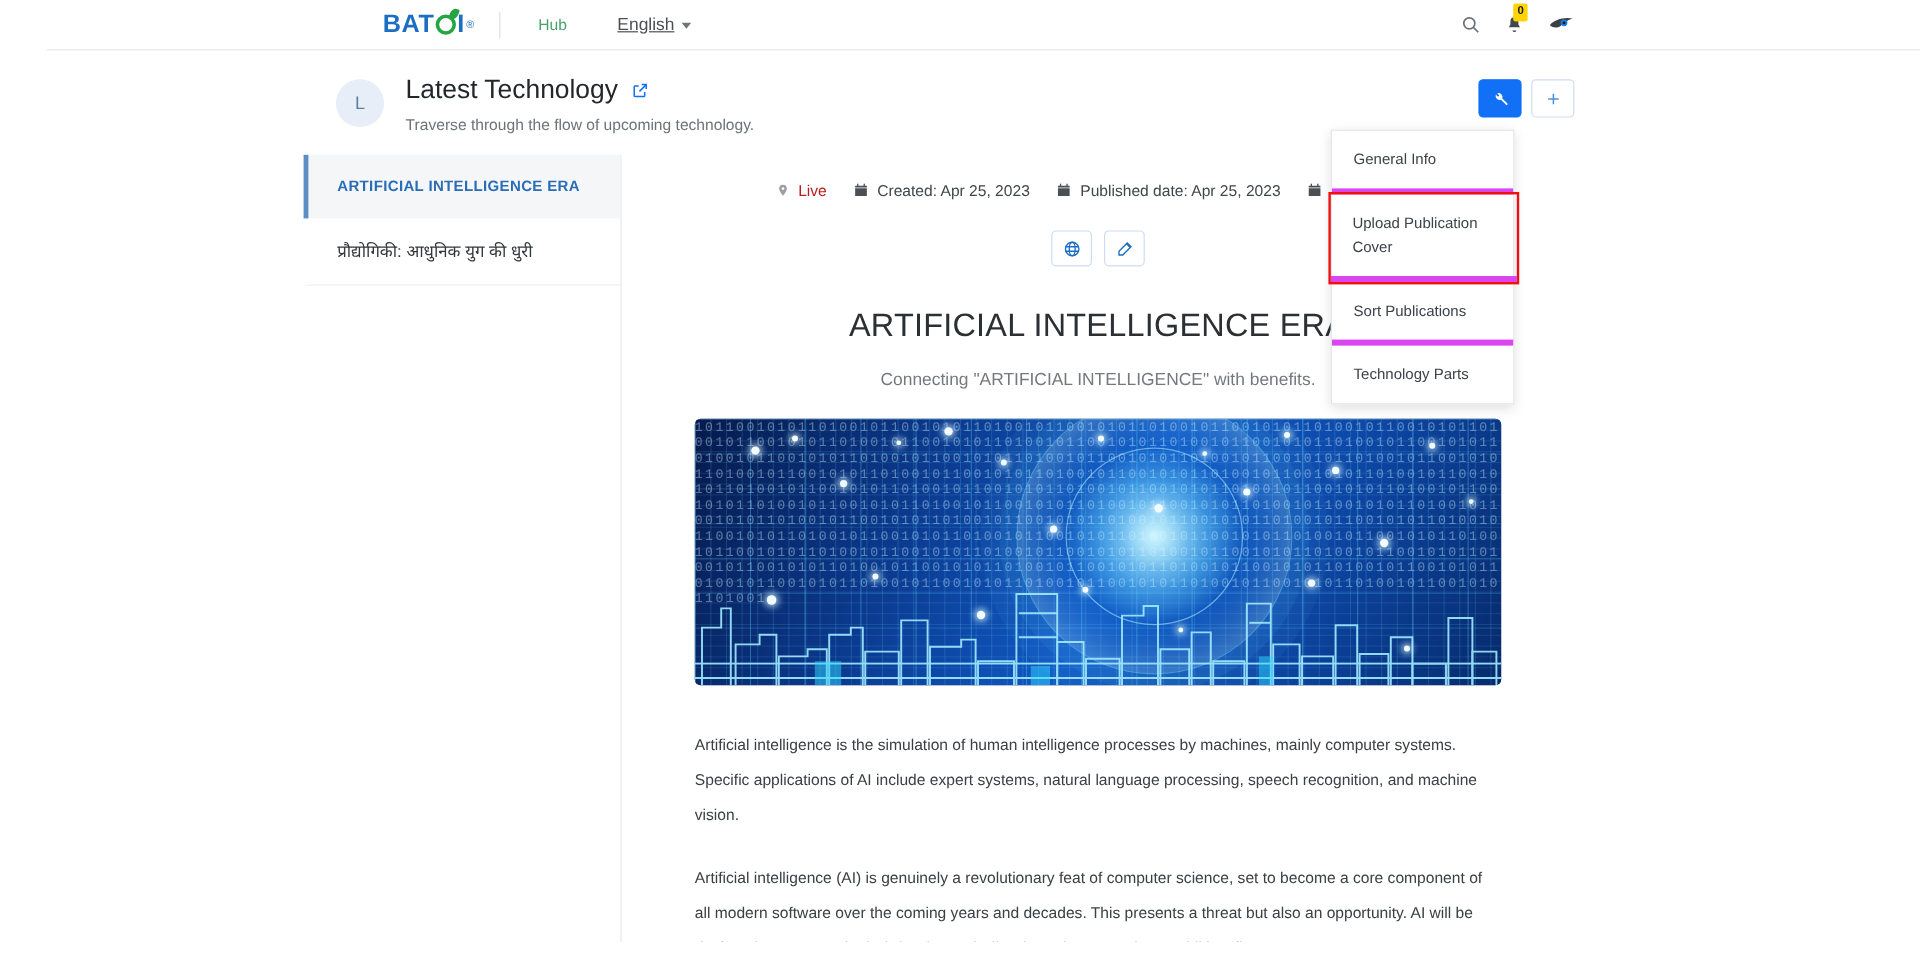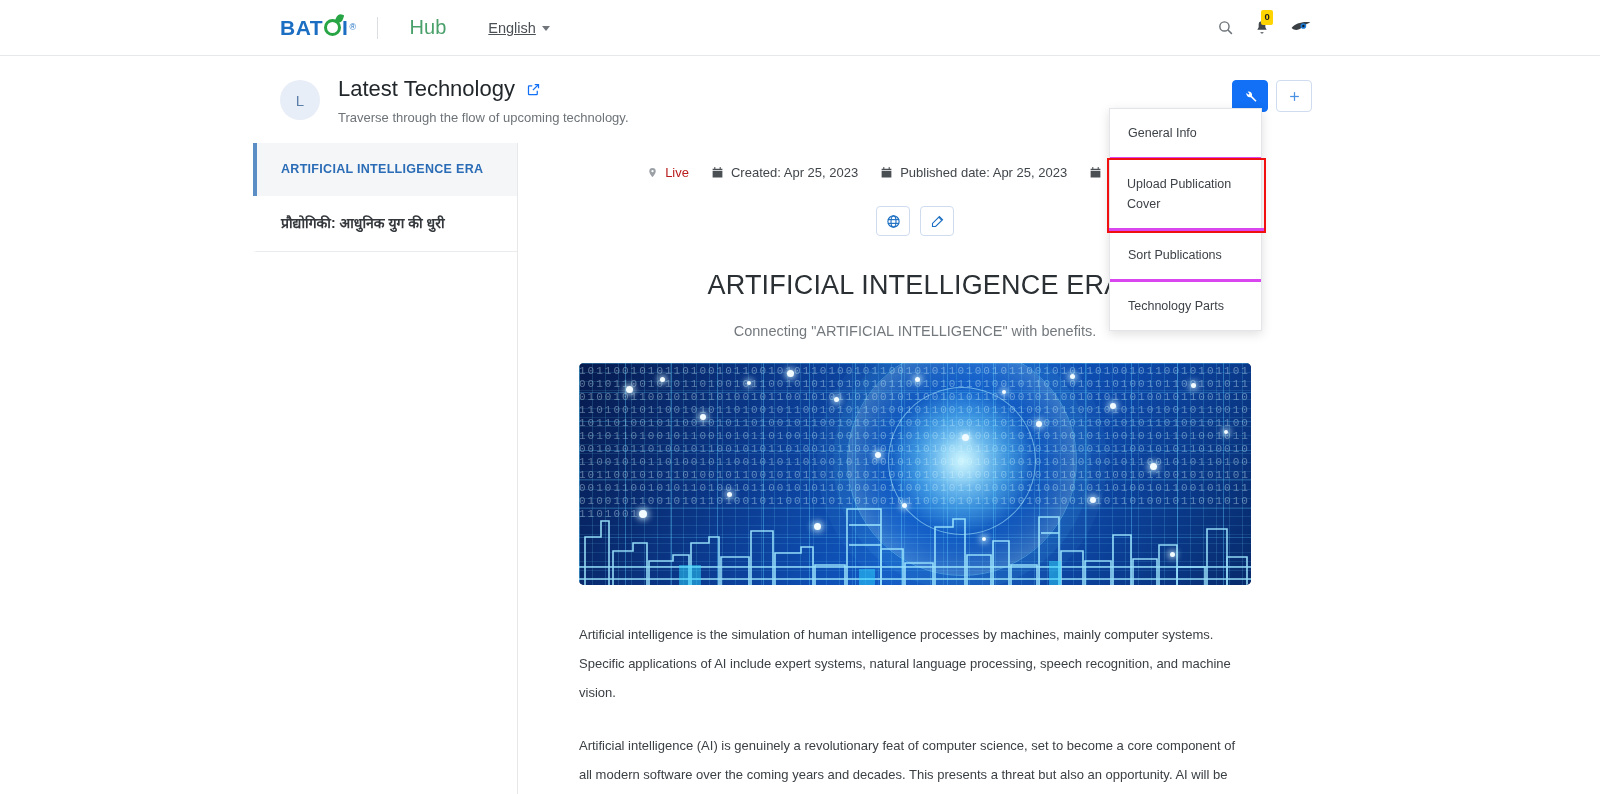--- a/index.html
+++ b/index.html
@@ -6,24 +6,25 @@
   html, body {
     width: 1600px; height: 794px;
     background: #ffffff;
     font-family: "Liberation Sans", sans-serif;
     overflow: hidden;
   }
 
   
   .topbar {
     position: relative;
-    height: 56px;
+    height: 42px;
     border-bottom: 1px solid #e6e8ea;
     display: flex;
     align-items: center;
+    margin-left: 39px;
   }
   .topbar-inner {
     width: 100%;
     padding-left: 280px;
     padding-right: 288px;
     display: flex;
     align-items: center;
   }
   .brand {
     font-size: 21px;
@@ -60,21 +61,21 @@
     font-weight: normal;
     margin-left: 1px;
     color: #1b6ec2;
   }
   .top-divider {
     width: 1px; height: 22px;
     background: #dcdfe2;
     margin: 0 20px;
   }
   .nav-link {
-    font-size: 20px;
+    font-size: 13px;
     color: #4aa06a;
     cursor: pointer;
     padding-left: 12px;
   }
   .lang {
     margin-left: 42px;
     font-size: 14.5px;
     color: #4b5055;
     cursor: pointer;
     display: flex; align-items: center; gap: 6px; text-decoration: underline;
@@ -178,21 +179,21 @@
     border-left: 4px solid #5b8ec4;
     color: #2a6cb5;
     font-weight: bold;
     letter-spacing: 0.3px;
     padding-left: 24px;
     border-bottom: none;
   }
   .side-item.hindi {
     color: #34383c;
     font-size: 14px;
-    font-weight: bold;
+    font-weight: normal;
     border-left: 4px solid transparent;
     padding-left: 24px;
   }
 
   
   .main {
     flex: 1;
     padding-top: 22px;
     overflow: hidden;
   }
@@ -319,21 +320,21 @@
     background: #fff;
     border: 1px solid #e3e5e8;
     box-shadow: 0 3px 10px rgba(0,0,0,0.13);
     z-index: 50;
   }
   .dd-item {
     padding: 14px 18px;
     font-size: 12.5px;
     color: #3d4248;
     cursor: pointer;
-    border-bottom: 3px solid #d946ef;
+    border-bottom: 5px solid #d946ef;
     line-height: 20px;
   }
   .dd-item:last-child { border-bottom: none; }
   .dd-item.highlight {
     outline: 2.5px solid #f01010;
     outline-offset: 0;
     position: relative;
     z-index: 2;
     width: 155px;
     margin-left: -1px;

